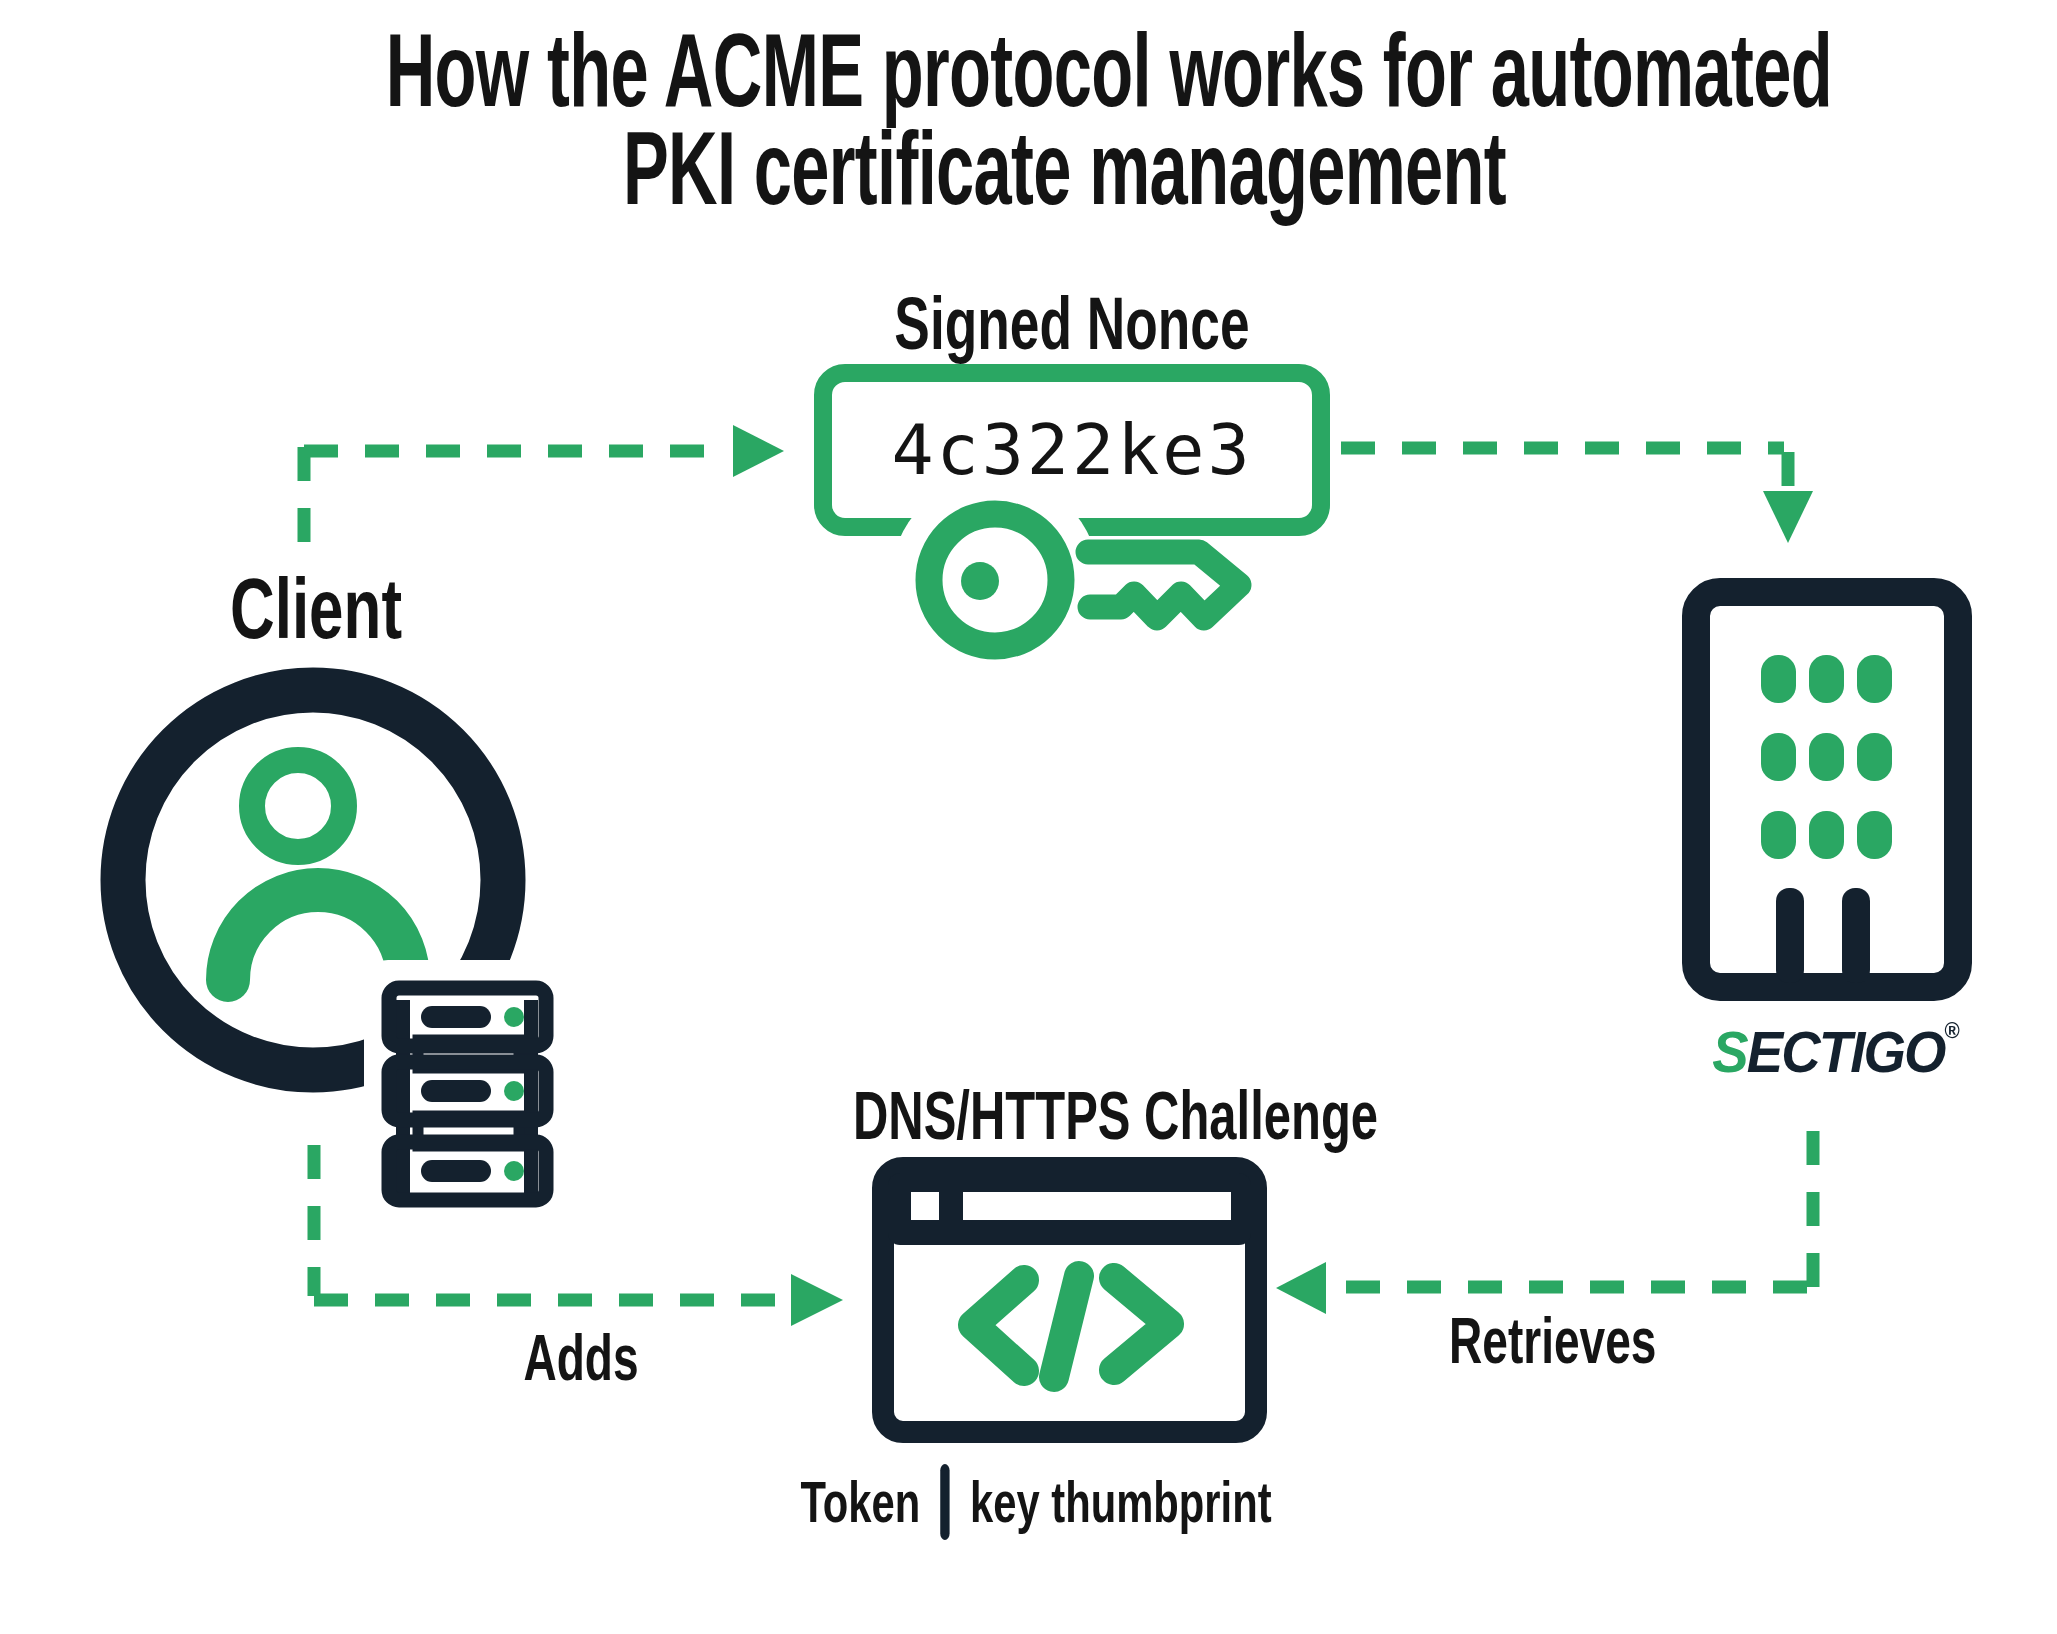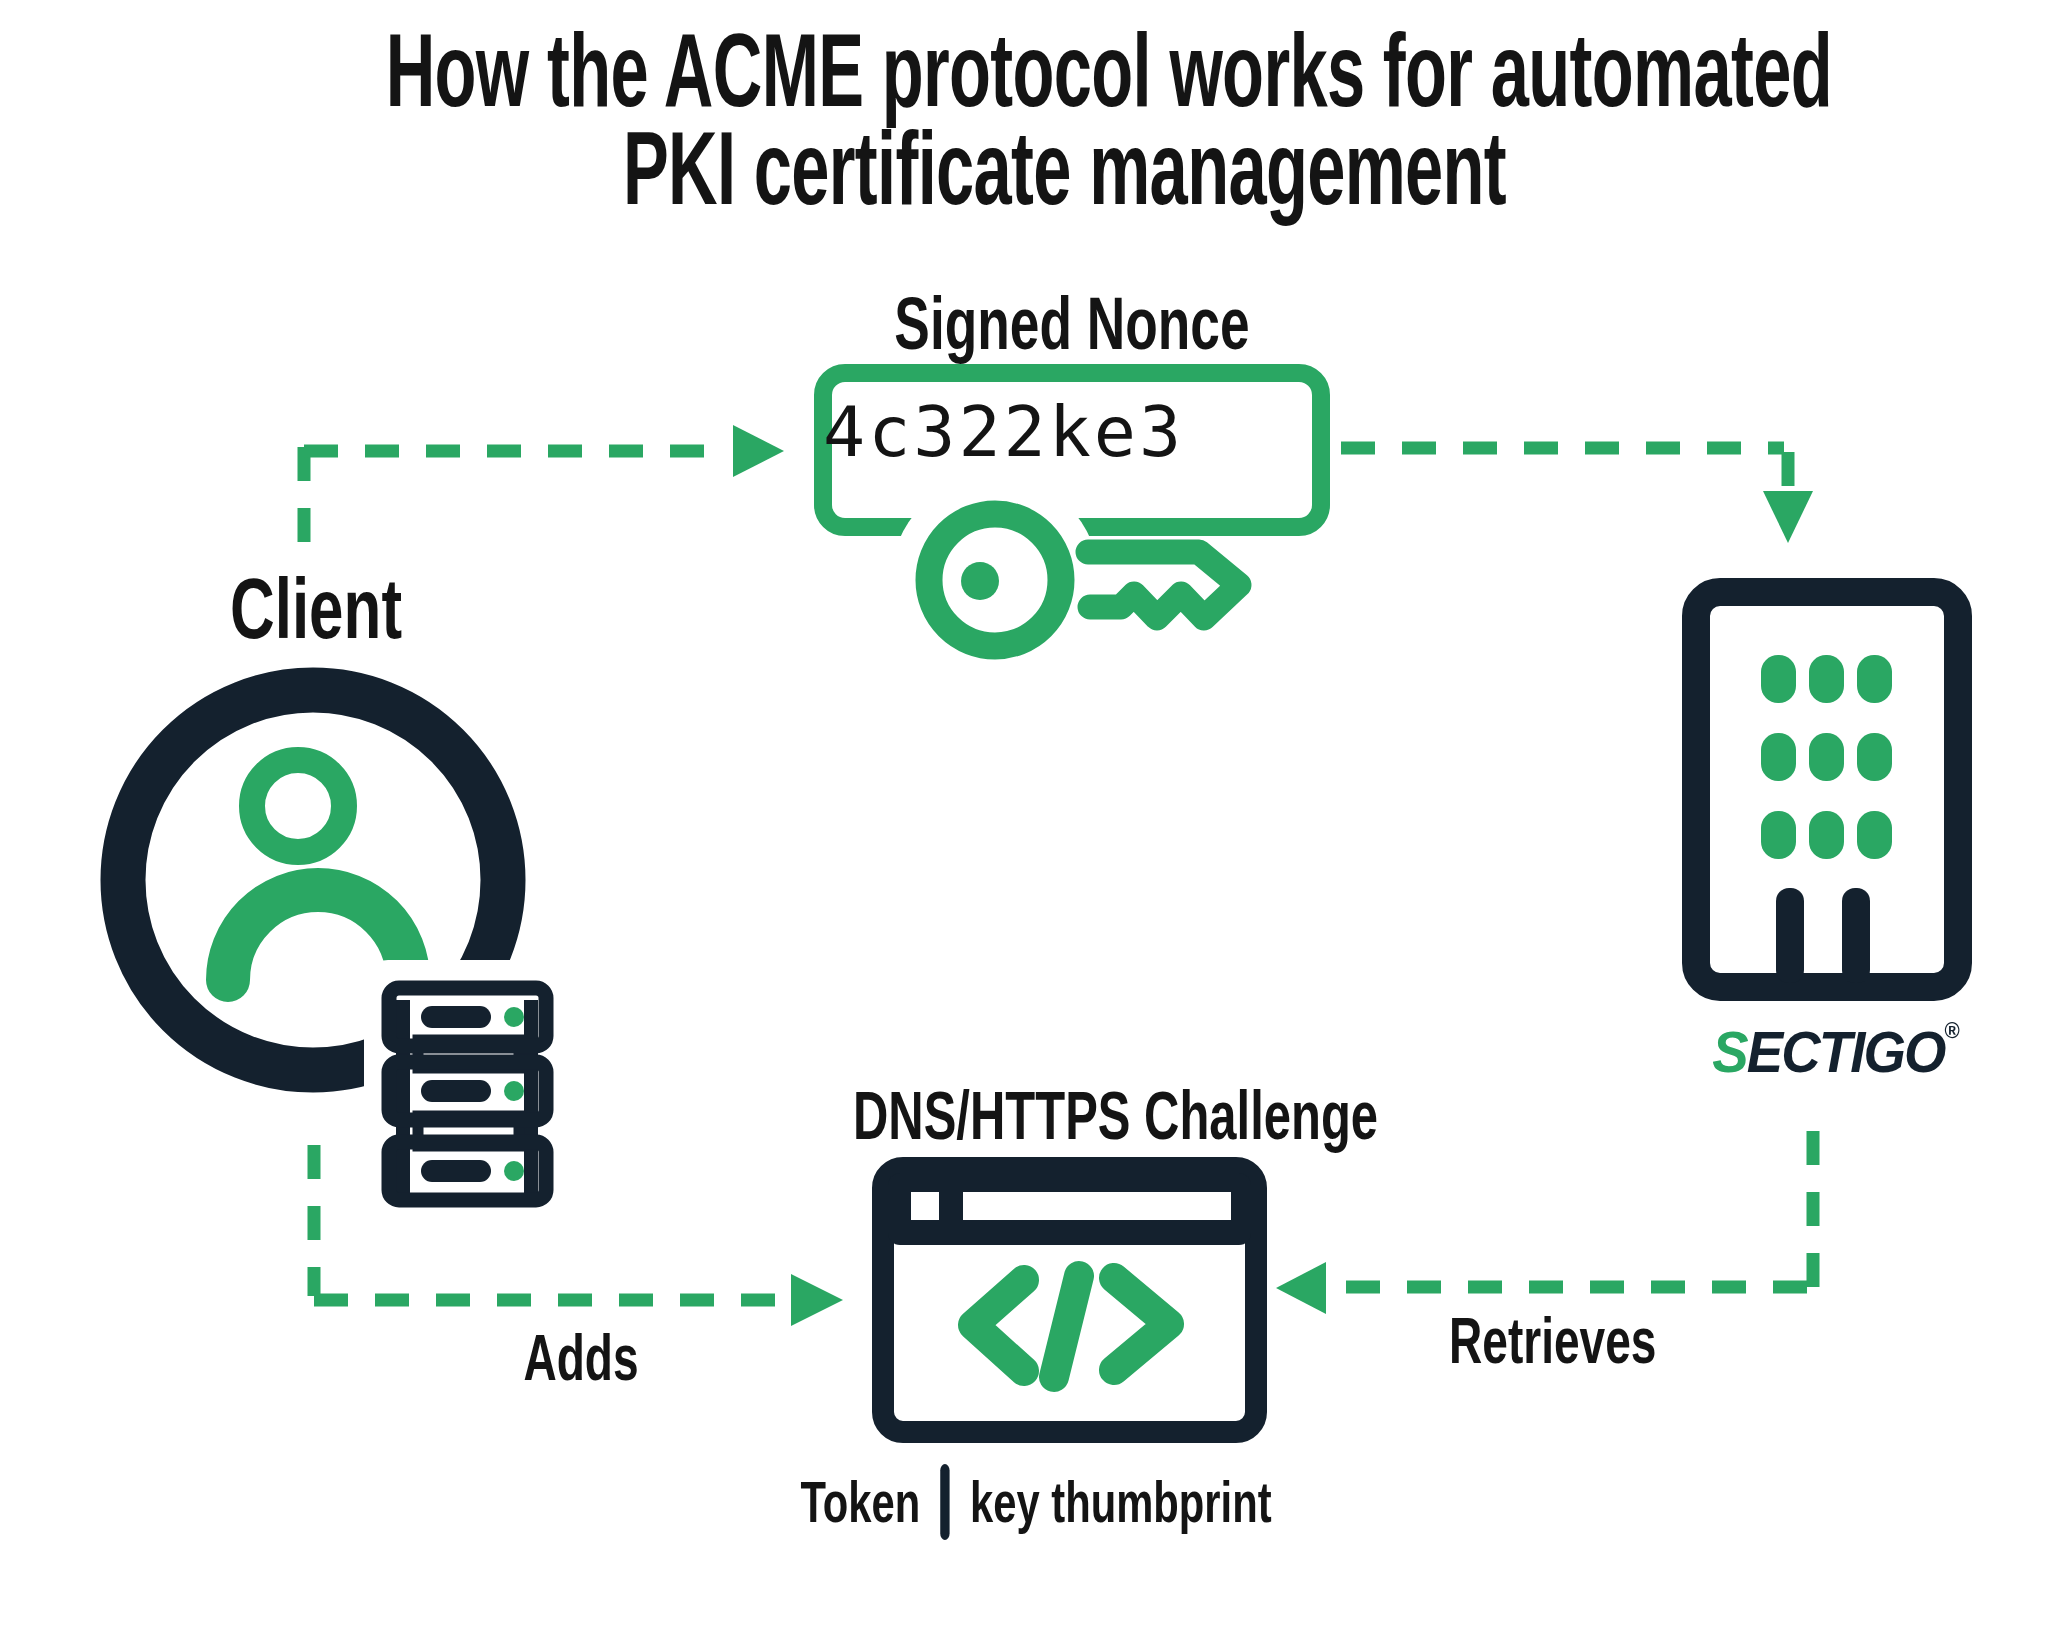--- a/index.html
+++ b/index.html
@@ -11,21 +11,21 @@
   .lbl {
     color:#141414; font-weight:800; text-align:center; line-height:1;
     transform:scaleX(0.72); transform-origin:50% 0; white-space:nowrap;
   }
   .title {
     left:0; right:0; top:22px; color:#141414; font-weight:800;
     font-size:104px; line-height:0.94; text-align:center; letter-spacing:-1px;
     transform:scaleX(0.66); transform-origin:50% 0; white-space:nowrap;
   }
   .nonce-text {
-    left:787px; top:397px; width:498px; 
+    left:787px; top:415px; width:498px; text-align:center;
     font-family:"DejaVu Sans Mono", monospace; font-size:70px; line-height:1;
     letter-spacing:3px; color:#141414; white-space:nowrap;
   }
   .footer {
     left:650px; top:1462px; width:700px; height:80px;
     display:flex; align-items:center; justify-content:center; gap:28px;
     transform:scaleX(0.72); transform-origin:50% 50%;
   }
   .footer span { color:#141414; font-weight:800; font-size:58px; line-height:1; white-space:nowrap; }
   .footer .sep { width:13px; height:76px; background:#14212E; border-radius:7px; }

